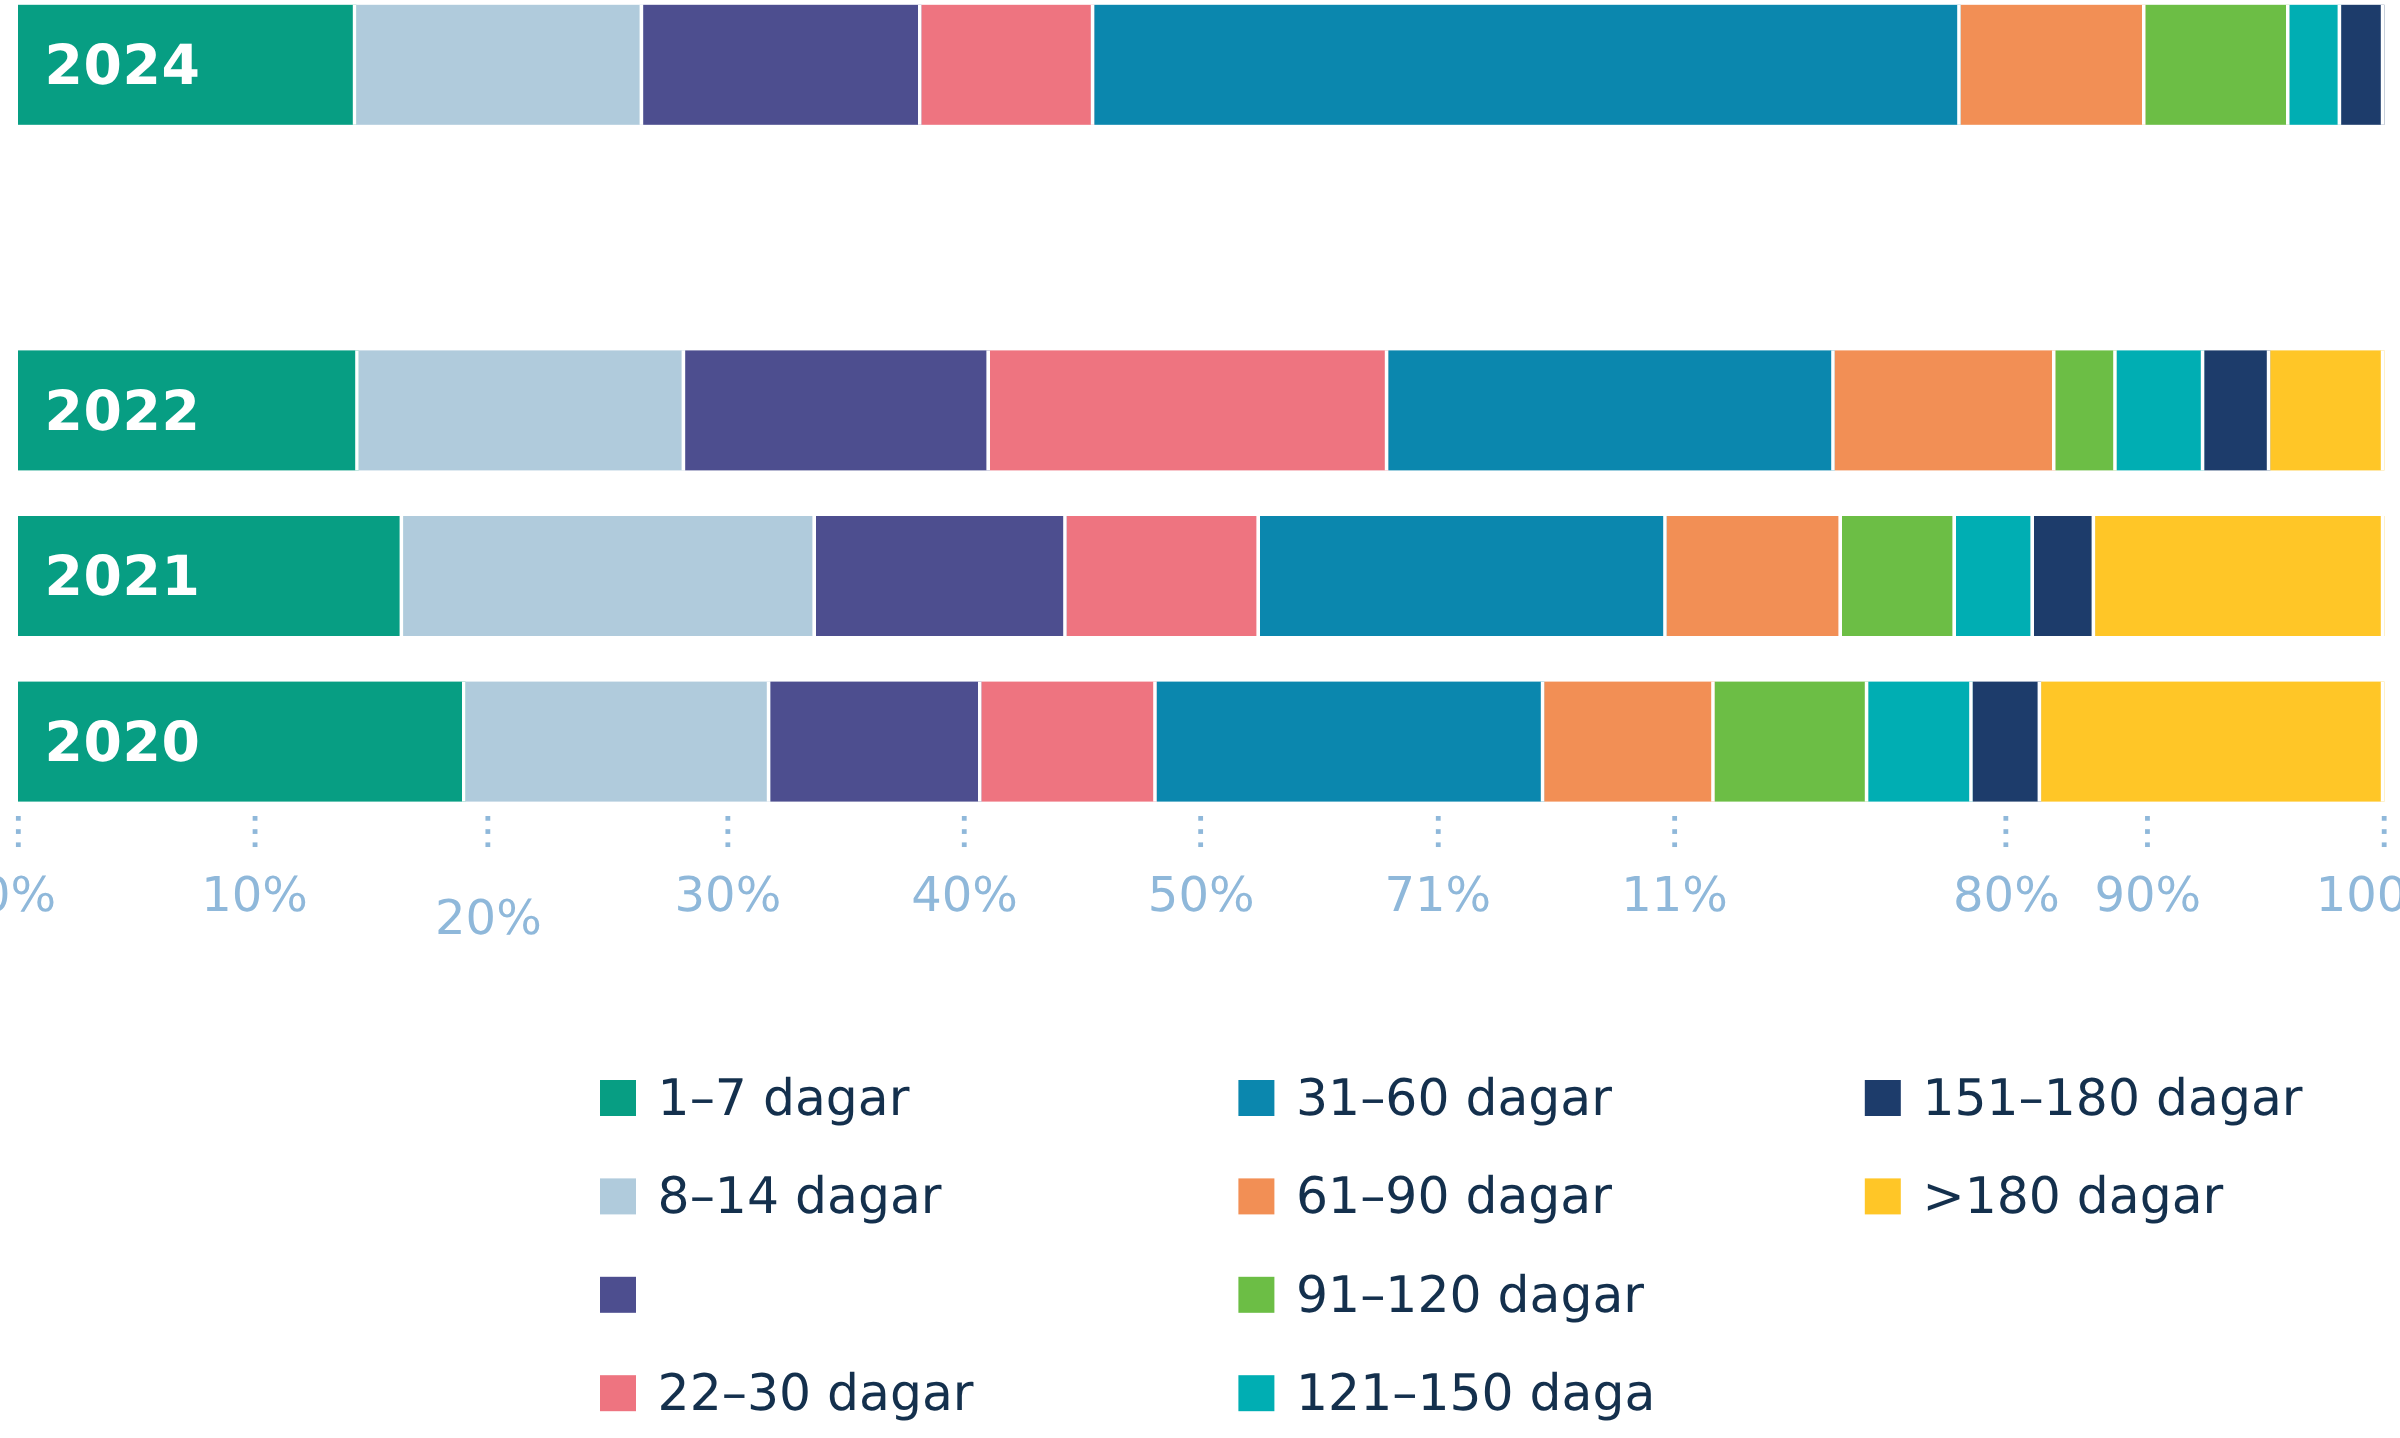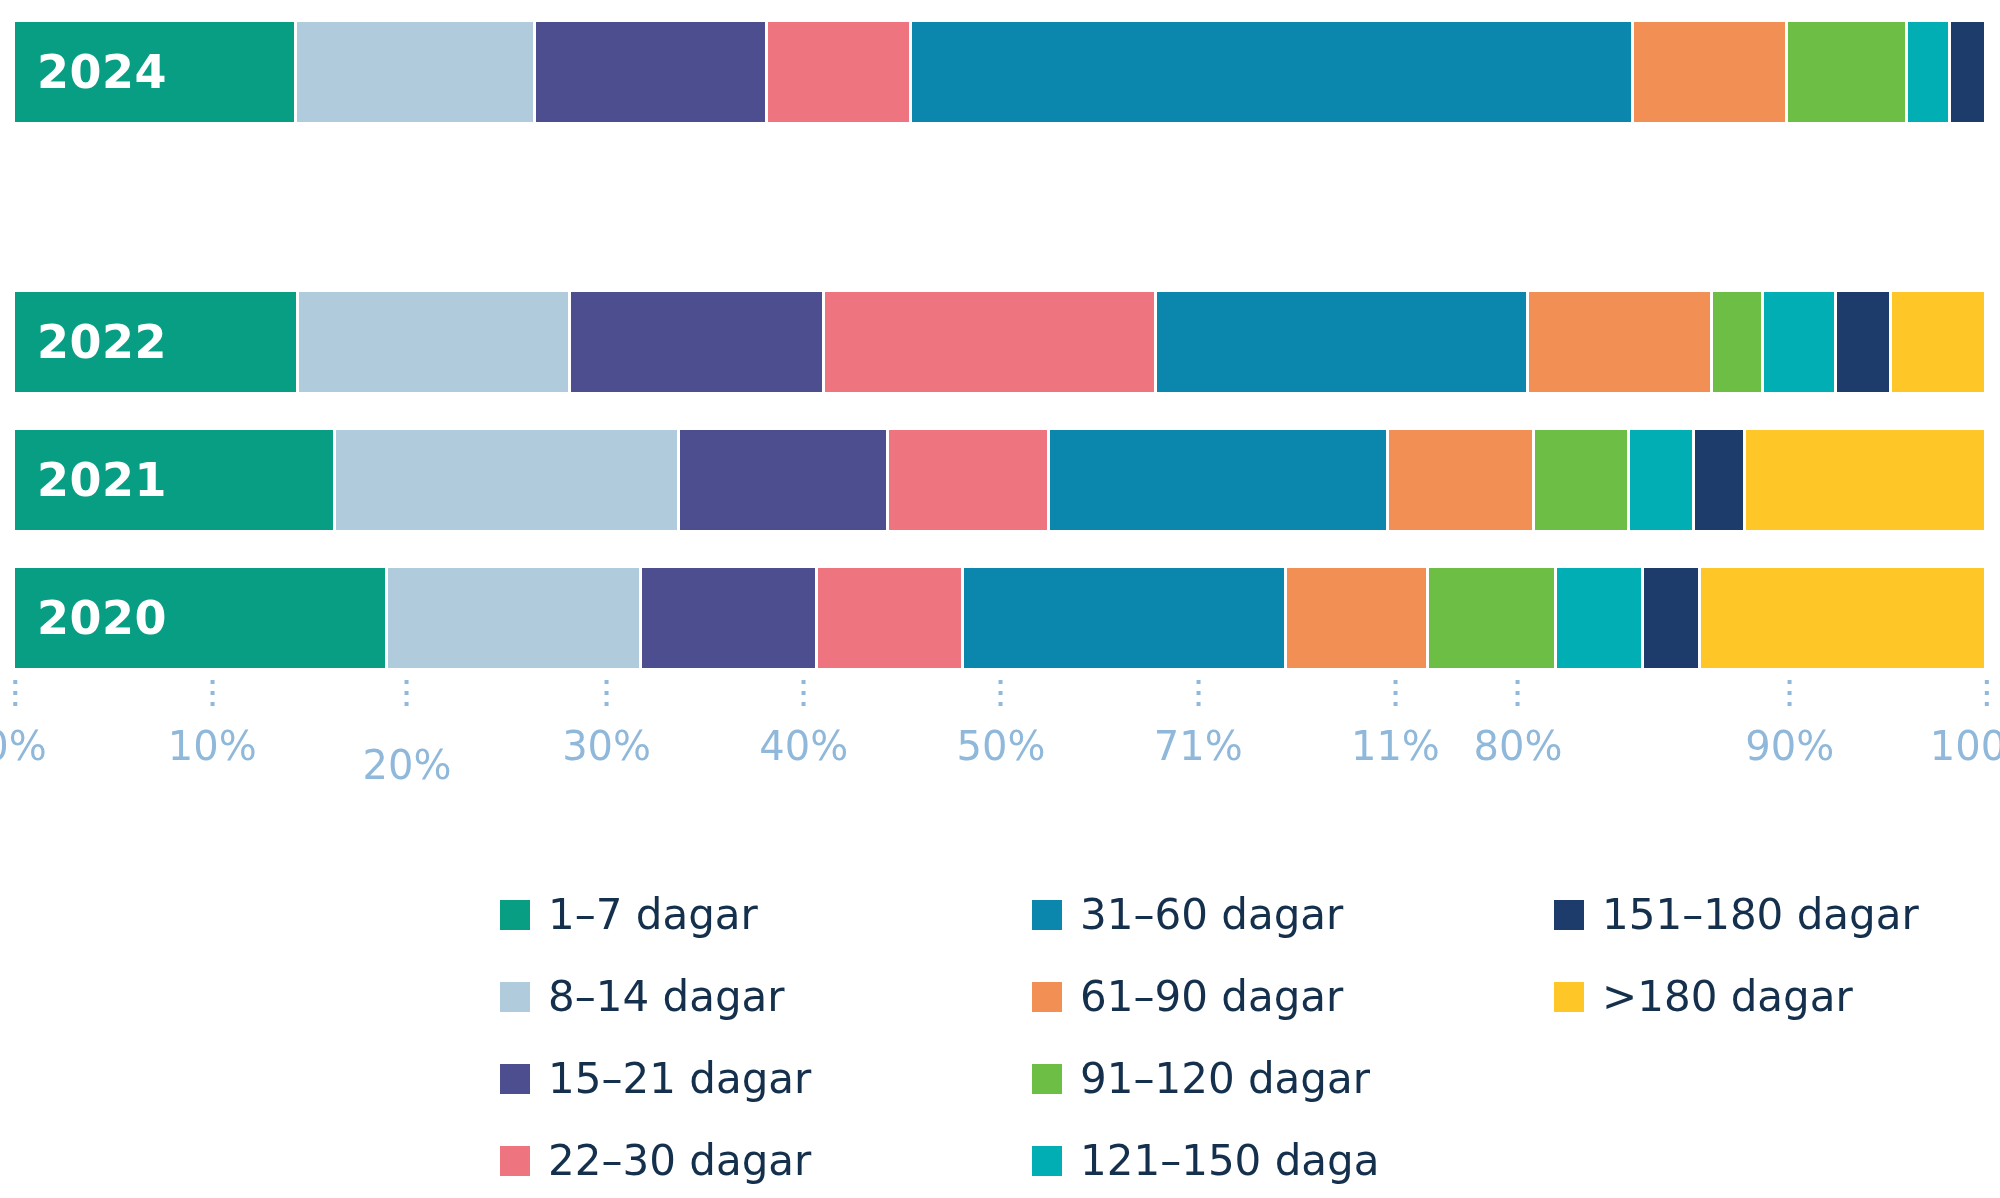--- a/index.html
+++ b/index.html
@@ -115,21 +115,21 @@
     line-height: 1;
     white-space: nowrap;
   }
 </style>
 </head>
 <body>
 
 <div id="chart-root">
 
   <div class="plot">
-    <div class="bar-row" style="top:22px">
+    <div class="bar-row" style="top:4px">
         <div class="seg" style="width: 281.996px; background: rgb(7, 158, 131);"></div>
         <div class="seg" style="width: 238.612px; background: rgb(176, 203, 220);"></div>
         <div class="seg" style="width: 232.696px; background: rgb(77, 78, 143);"></div>
         <div class="seg" style="width: 143.956px; background: rgb(238, 116, 128);"></div>
         <div class="seg" style="width: 721.752px; background: rgb(11, 135, 174);"></div>
         <div class="seg" style="width: 153.816px; background: rgb(242, 143, 85);"></div>
         <div class="seg" style="width: 120.292px; background: rgb(108, 190, 69);"></div>
         <div class="seg" style="width: 43.384px; background: rgb(0, 174, 179);"></div>
         <div class="seg" style="width: 35.496px; background: rgb(29, 60, 107);"></div>
         <div class="row-label">2024</div>
@@ -201,21 +201,21 @@
         <div class="tick-label">50%</div>
       </div>
       <div class="tick-col" style="left: 1198.2px;">
         <div class="tick-marks"></div>
         <div class="tick-label">71%</div>
       </div>
       <div class="tick-col" style="left: 1395.4px;">
         <div class="tick-marks"></div>
         <div class="tick-label">11%</div>
       </div>
-      <div class="tick-col" style="left: 1518px; justify-content: center;">
+      <div class="tick-col" style="left: 1672px; justify-content: center;">
         <div class="tick-marks"></div>
         <div class="tick-label">80%</div>
       </div>
       <div class="tick-col" style="left: 1789.8px;">
         <div class="tick-marks"></div>
         <div class="tick-label">90%</div>
       </div>
       <div class="tick-col" style="left: 1987px;">
         <div class="tick-marks"></div>
         <div class="tick-label">100%</div>
@@ -226,21 +226,20 @@
       <div class="legend-item">
         <span class="legend-swatch" style="background: rgb(7, 158, 131);"></span>
         <span class="legend-label">1–7 dagar</span>
       </div>
       <div class="legend-item">
         <span class="legend-swatch" style="background: rgb(176, 203, 220);"></span>
         <span class="legend-label">8–14 dagar</span>
       </div>
       <div class="legend-item">
         <span class="legend-swatch" style="background: rgb(77, 78, 143);"></span>
-        <span class="legend-label">15–21 dagar</span>
       </div>
       <div class="legend-item">
         <span class="legend-swatch" style="background: rgb(238, 116, 128);"></span>
         <span class="legend-label">22–30 dagar</span>
       </div>
       <div class="legend-item">
         <span class="legend-swatch" style="background: rgb(11, 135, 174);"></span>
         <span class="legend-label">31–60 dagar</span>
       </div>
       <div class="legend-item">

